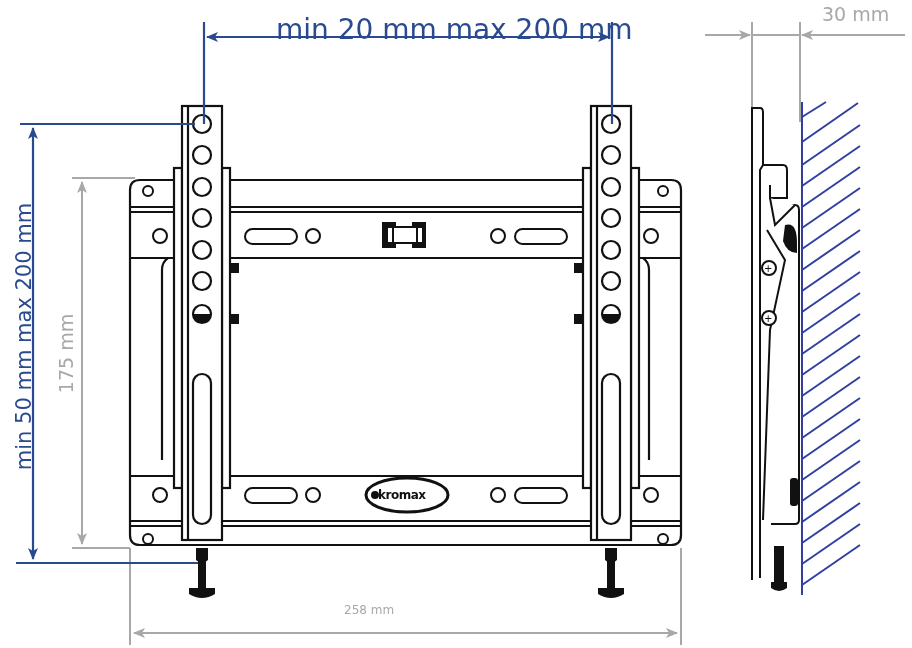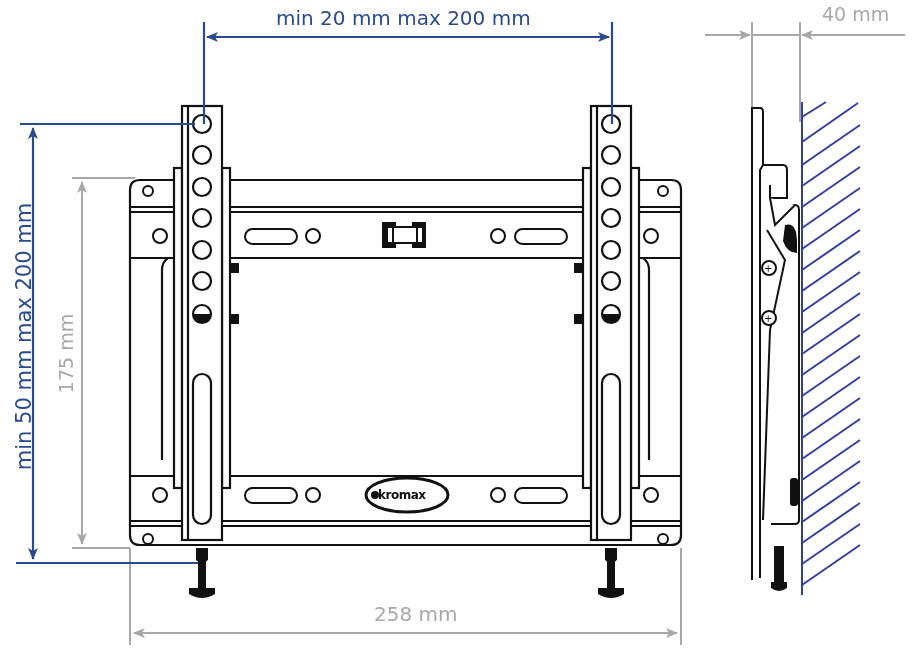--- a/index.html
+++ b/index.html
@@ -1,23 +1,23 @@
 <!DOCTYPE html>
 <html><head>
 <meta charset="utf-8">
 <style>
   html,body{margin:0;padding:0;background:#ffffff;}
   body{width:912px;height:648px;position:relative;overflow:hidden;font-family:"DejaVu Sans","Liberation Sans",sans-serif;}
   svg{position:absolute;left:0;top:0;}
   .lbl{position:absolute;white-space:nowrap;line-height:1;}
   .blue{color:#2a4a8f;}
   .gray{color:#a8a8a8;}
-  .top-lbl{left:276px;top:8px;font-size:20px;}
+  .top-lbl{left:276px;top:16px;font-size:28px;}
   .depth-lbl{left:822px;top:5px;font-size:19px;}
-  .width-lbl{left:374px;top:604px;font-size:20px;}
+  .width-lbl{left:344px;top:604px;font-size:12px;}
   .vmax-lbl{left:-126px;top:326px;font-size:21px;transform:rotate(-90deg);transform-origin:center;width:300px;text-align:center;}
   .h-lbl{left:16px;top:344px;font-size:19px;transform:rotate(-90deg);transform-origin:center;width:100px;text-align:center;}
   .logo-lbl{left:378px;top:489px;font-size:12px;font-weight:bold;color:#111;letter-spacing:-0.5px;}
 </style>
 </head>
 <body>
 
 <svg width="912" height="648" viewBox="0 0 912 648">
   <defs>
     <marker id="ab" markerWidth="12" markerHeight="10" refX="11" refY="5" orient="auto-start-reverse" markerUnits="userSpaceOnUse">
@@ -187,17 +187,17 @@
     <path d="M785,225 q12,-4 12,18 l0,10 q-10,0 -14,-12 Z"></path>
     <rect x="790" y="478" width="8" height="28" rx="3"></rect>
     <rect x="774" y="546" width="10" height="36"></rect>
     <path d="M771,582 h16 v6 q-8,6 -16,0 Z"></path>
     <text x="764" y="272" font-size="10" font-family="DejaVu Sans, sans-serif" fill="#111">+</text>
     <text x="764" y="322" font-size="10" font-family="DejaVu Sans, sans-serif" fill="#111">+</text>
   </g>
 </svg>
 
 <div class="lbl blue top-lbl">min 20 mm max 200 mm</div>
-<div class="lbl gray depth-lbl">40 mm</div>
+<div class="lbl gray depth-lbl">30 mm</div>
 <div class="lbl gray width-lbl">258 mm</div>
 <div class="lbl blue vmax-lbl">min 50 mm max 200 mm</div>
 <div class="lbl gray h-lbl">175 mm</div>
 <div class="lbl logo-lbl">kromax</div>
 
 </body></html>

